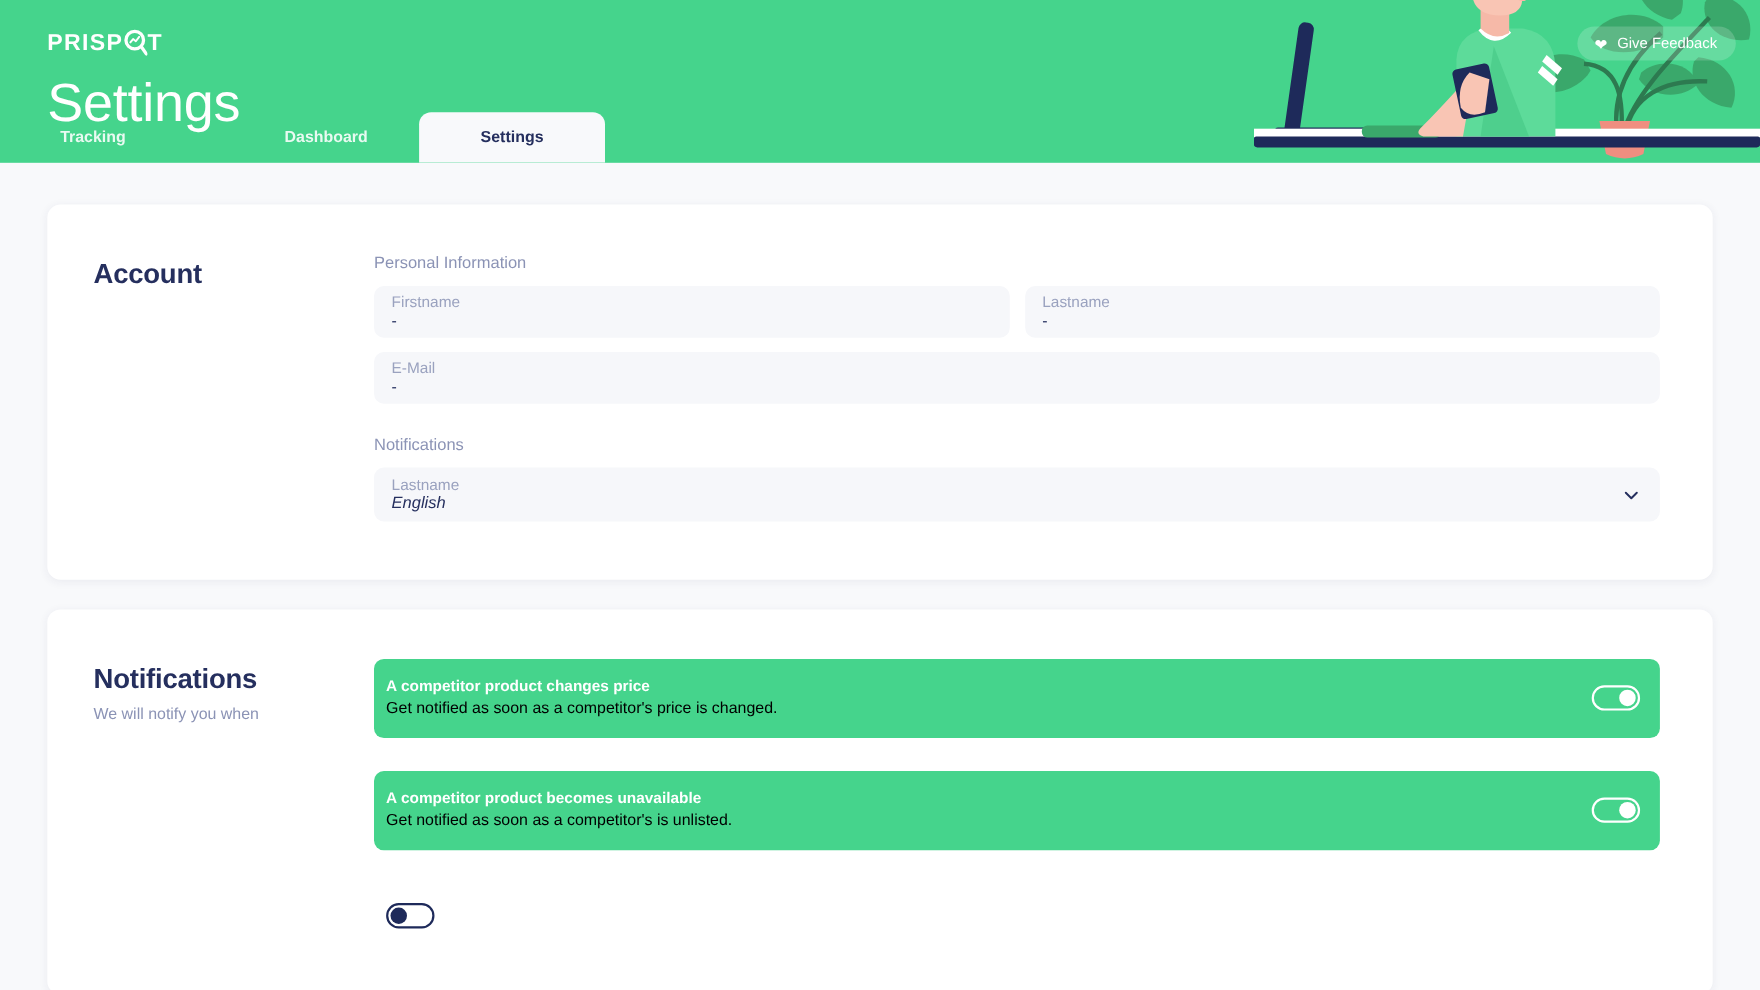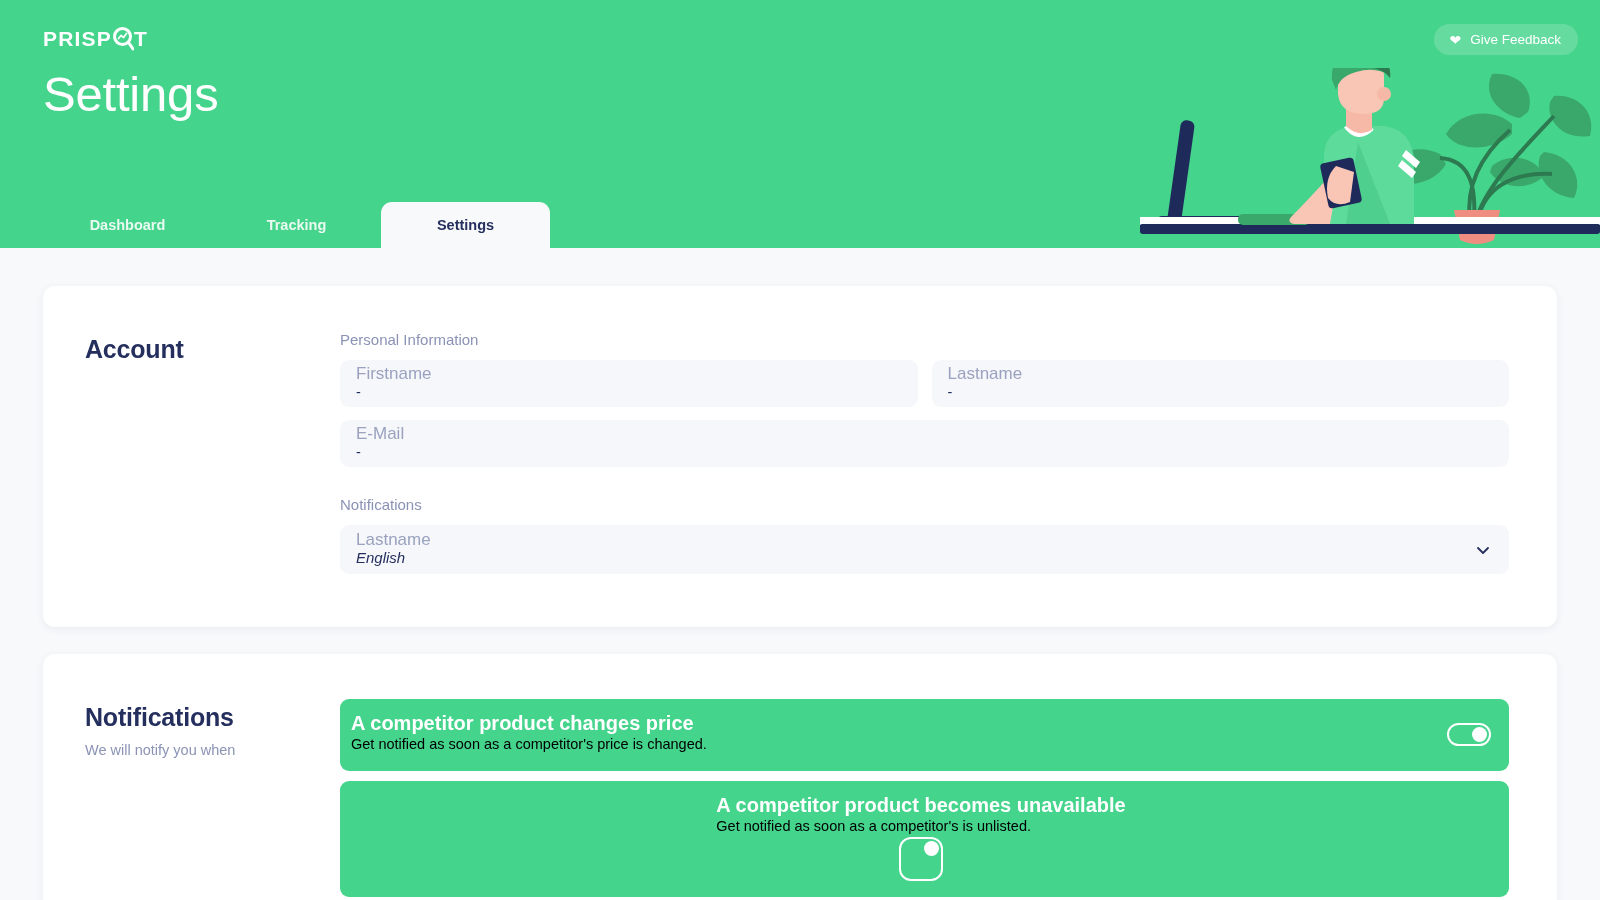--- a/index.html
+++ b/index.html
@@ -10,21 +10,21 @@
     overflow: hidden;
     background: #f8f9fb;
     font-family: "Liberation Sans", sans-serif;
     -webkit-font-smoothing: antialiased;
   }
 
   
   .header {
     position: relative;
     width: 1600px;
-    height: 248px;
+    height: 148px;
     background: #45d48c;
     overflow: hidden;
   }
 
   .logo {
     position: absolute;
     left: 43px;
     top: 24px;
     display: flex;
     align-items: center;
@@ -152,21 +152,21 @@
     position: relative;
     background: #f6f7fa;
     border-radius: 9px;
     height: 47px;
     padding: 7px 16px 0 16px;
     flex: 1;
     cursor: text;
   }
   .field-label {
     display: block;
-    font-size: 17px;
+    font-size: 14px;
     color: #9aa2bf;
     line-height: 14px;
   }
   .field-value {
     display: block;
     font-size: 14.5px;
     color: #252f5e;
     line-height: 20px;
     margin-top: 1px;
   }
@@ -190,27 +190,27 @@
 
   
   .notif-row {
     display: flex;
     align-items: center;
     justify-content: space-between;
     border-radius: 9px;
     padding: 14px 18px 16px 11px;
     min-height: 61px;
   }
-  .notif-row + .notif-row { margin-top: 10px; flex-direction: column; }
+  .notif-row + .notif-row { margin-top: 30px; }
   .notif-on { background: #45d48c; }
   .notif-off { background: transparent; }
 
   .notif-text { padding-left: 0; }
   .notif-title {
-    font-size: 20px;
+    font-size: 14px;
     font-weight: bold;
     line-height: 20px;
   }
   .notif-desc {
     font-size: 14.5px;
     line-height: 21px;
     margin-top: 1px;
   }
   .notif-on .notif-title { color: #ffffff; }
   .notif-on .notif-desc  { color: #000000; }
@@ -311,25 +311,25 @@
   </div>
 
   <div class="feedback-btn">
     <span class="feedback-heart">❤</span>
     <span>Give Feedback</span>
   </div>
 
   <div class="page-title">Settings</div>
 
   <div class="tabs">
+    <div class="tab tab-tracking">
+      <span>Tracking</span>
+    </div>
     <div class="tab tab-dashboard">
       <span>Dashboard</span>
-    </div>
-    <div class="tab tab-tracking">
-      <span>Tracking</span>
     </div>
     <div class="tab tab-settings">
       <span>Settings</span>
     </div>
   </div>
 </div>
 
 <div class="main">
 
   <div class="card">

